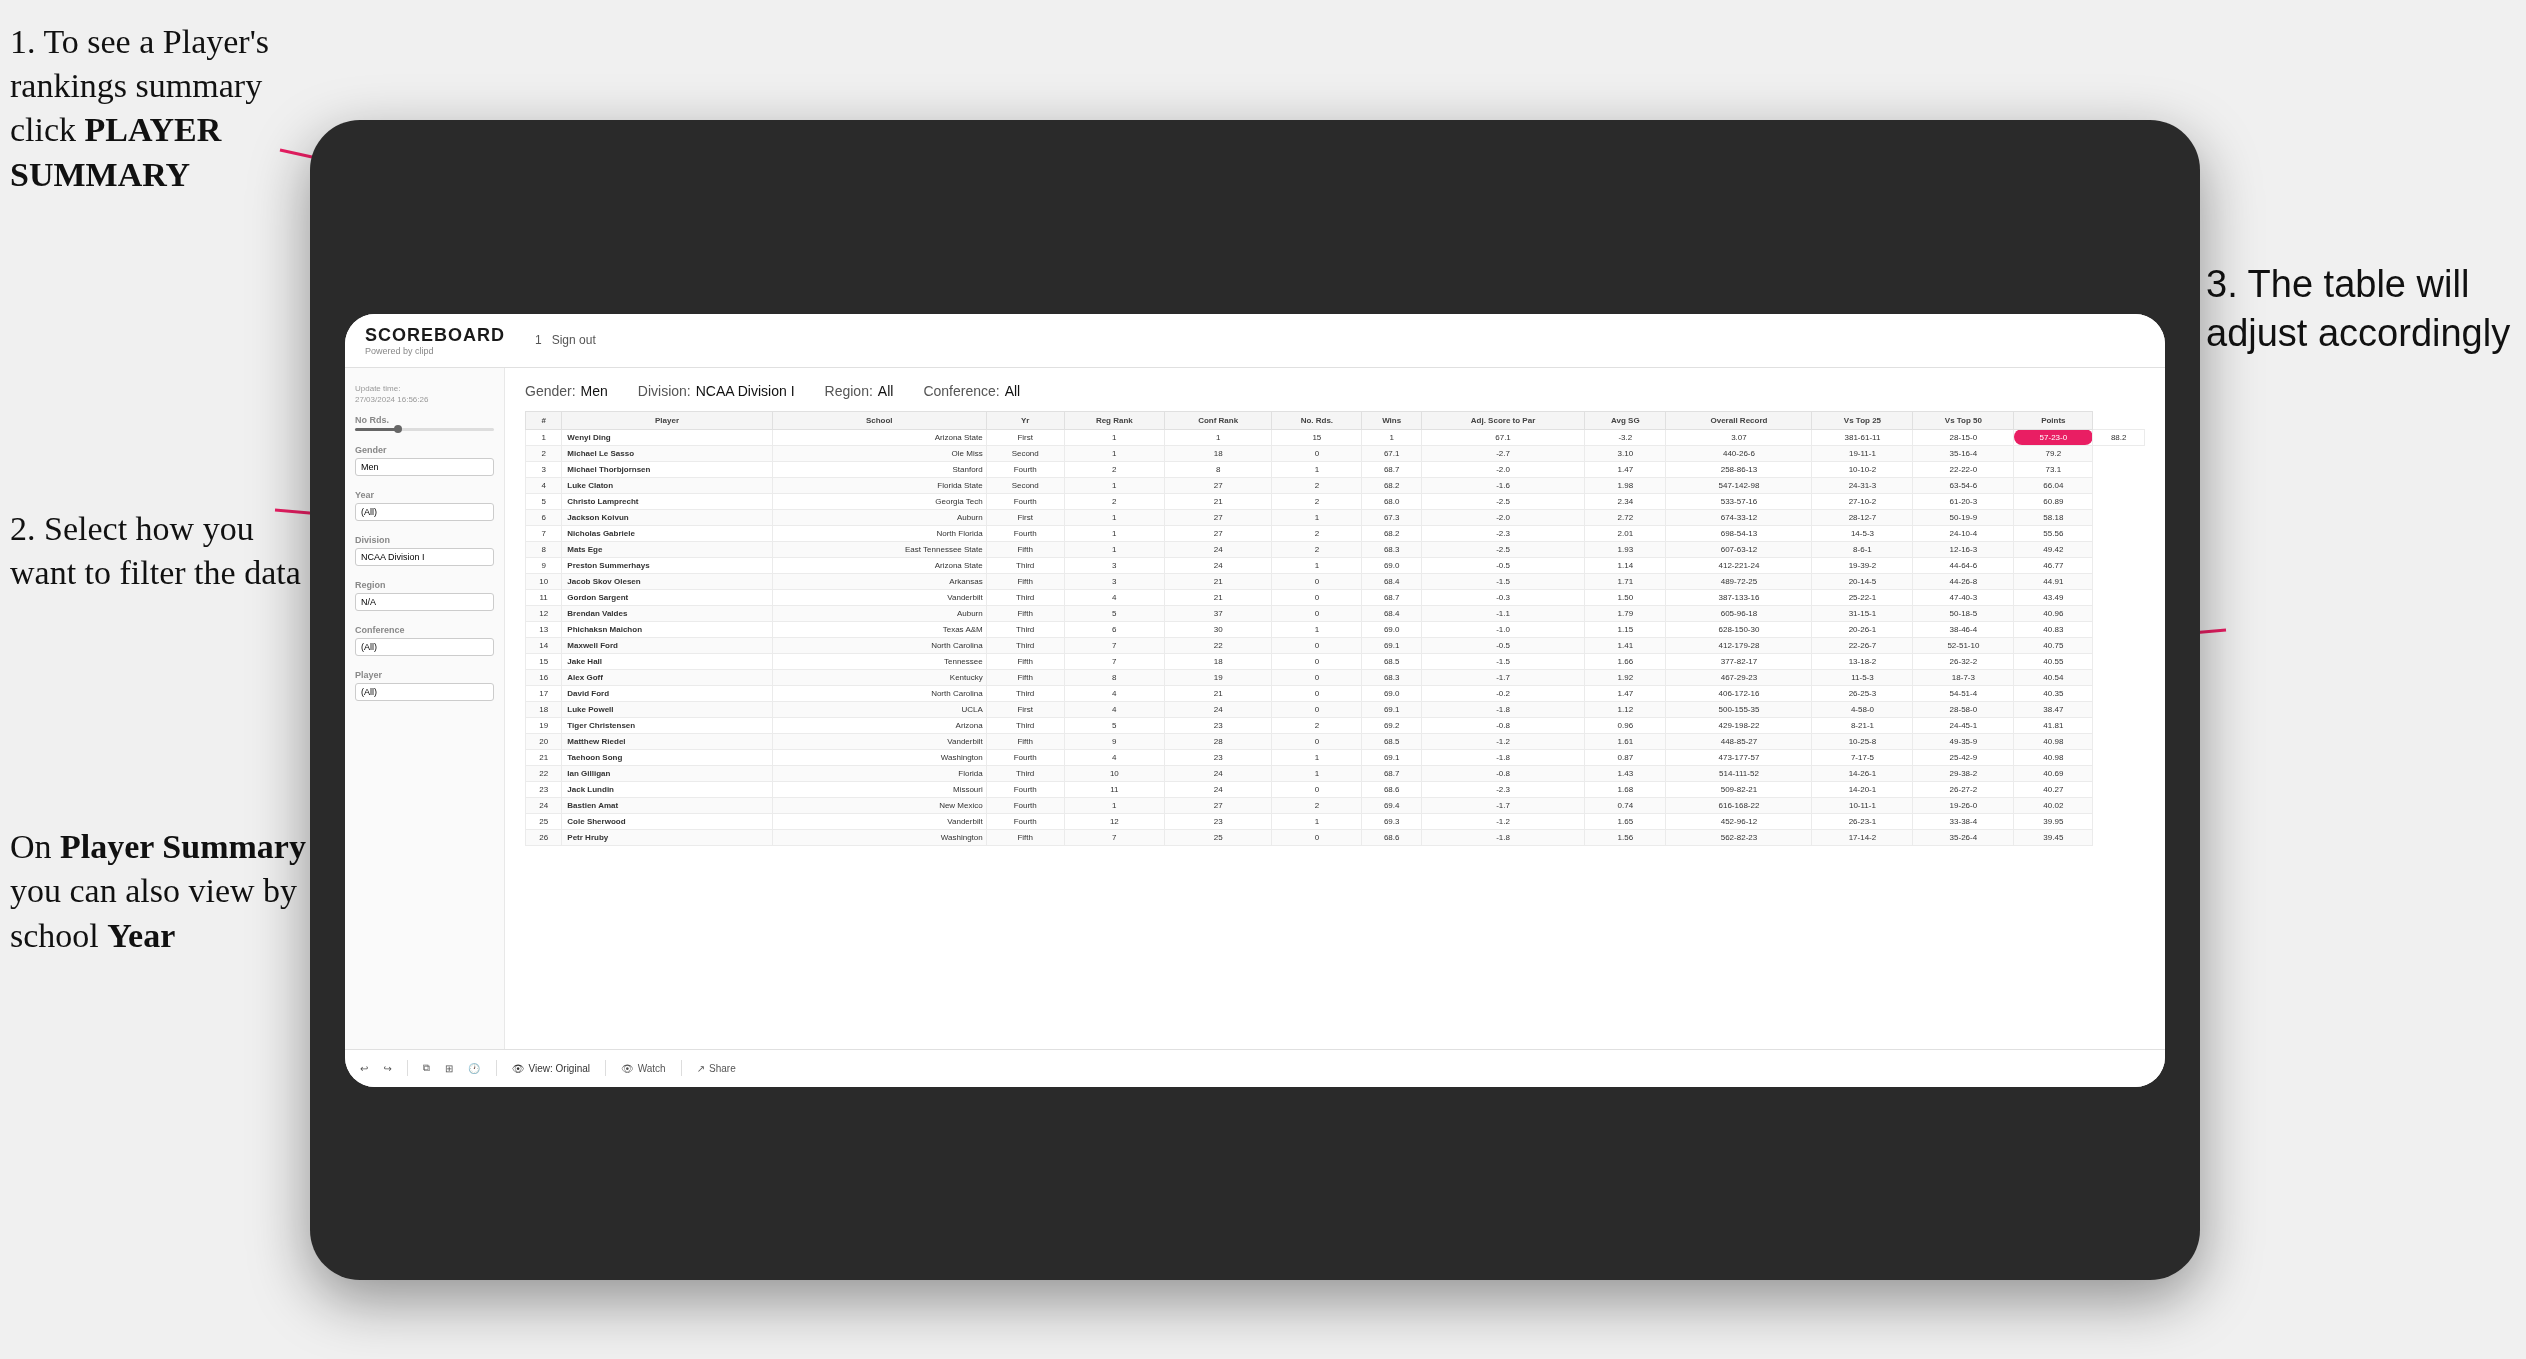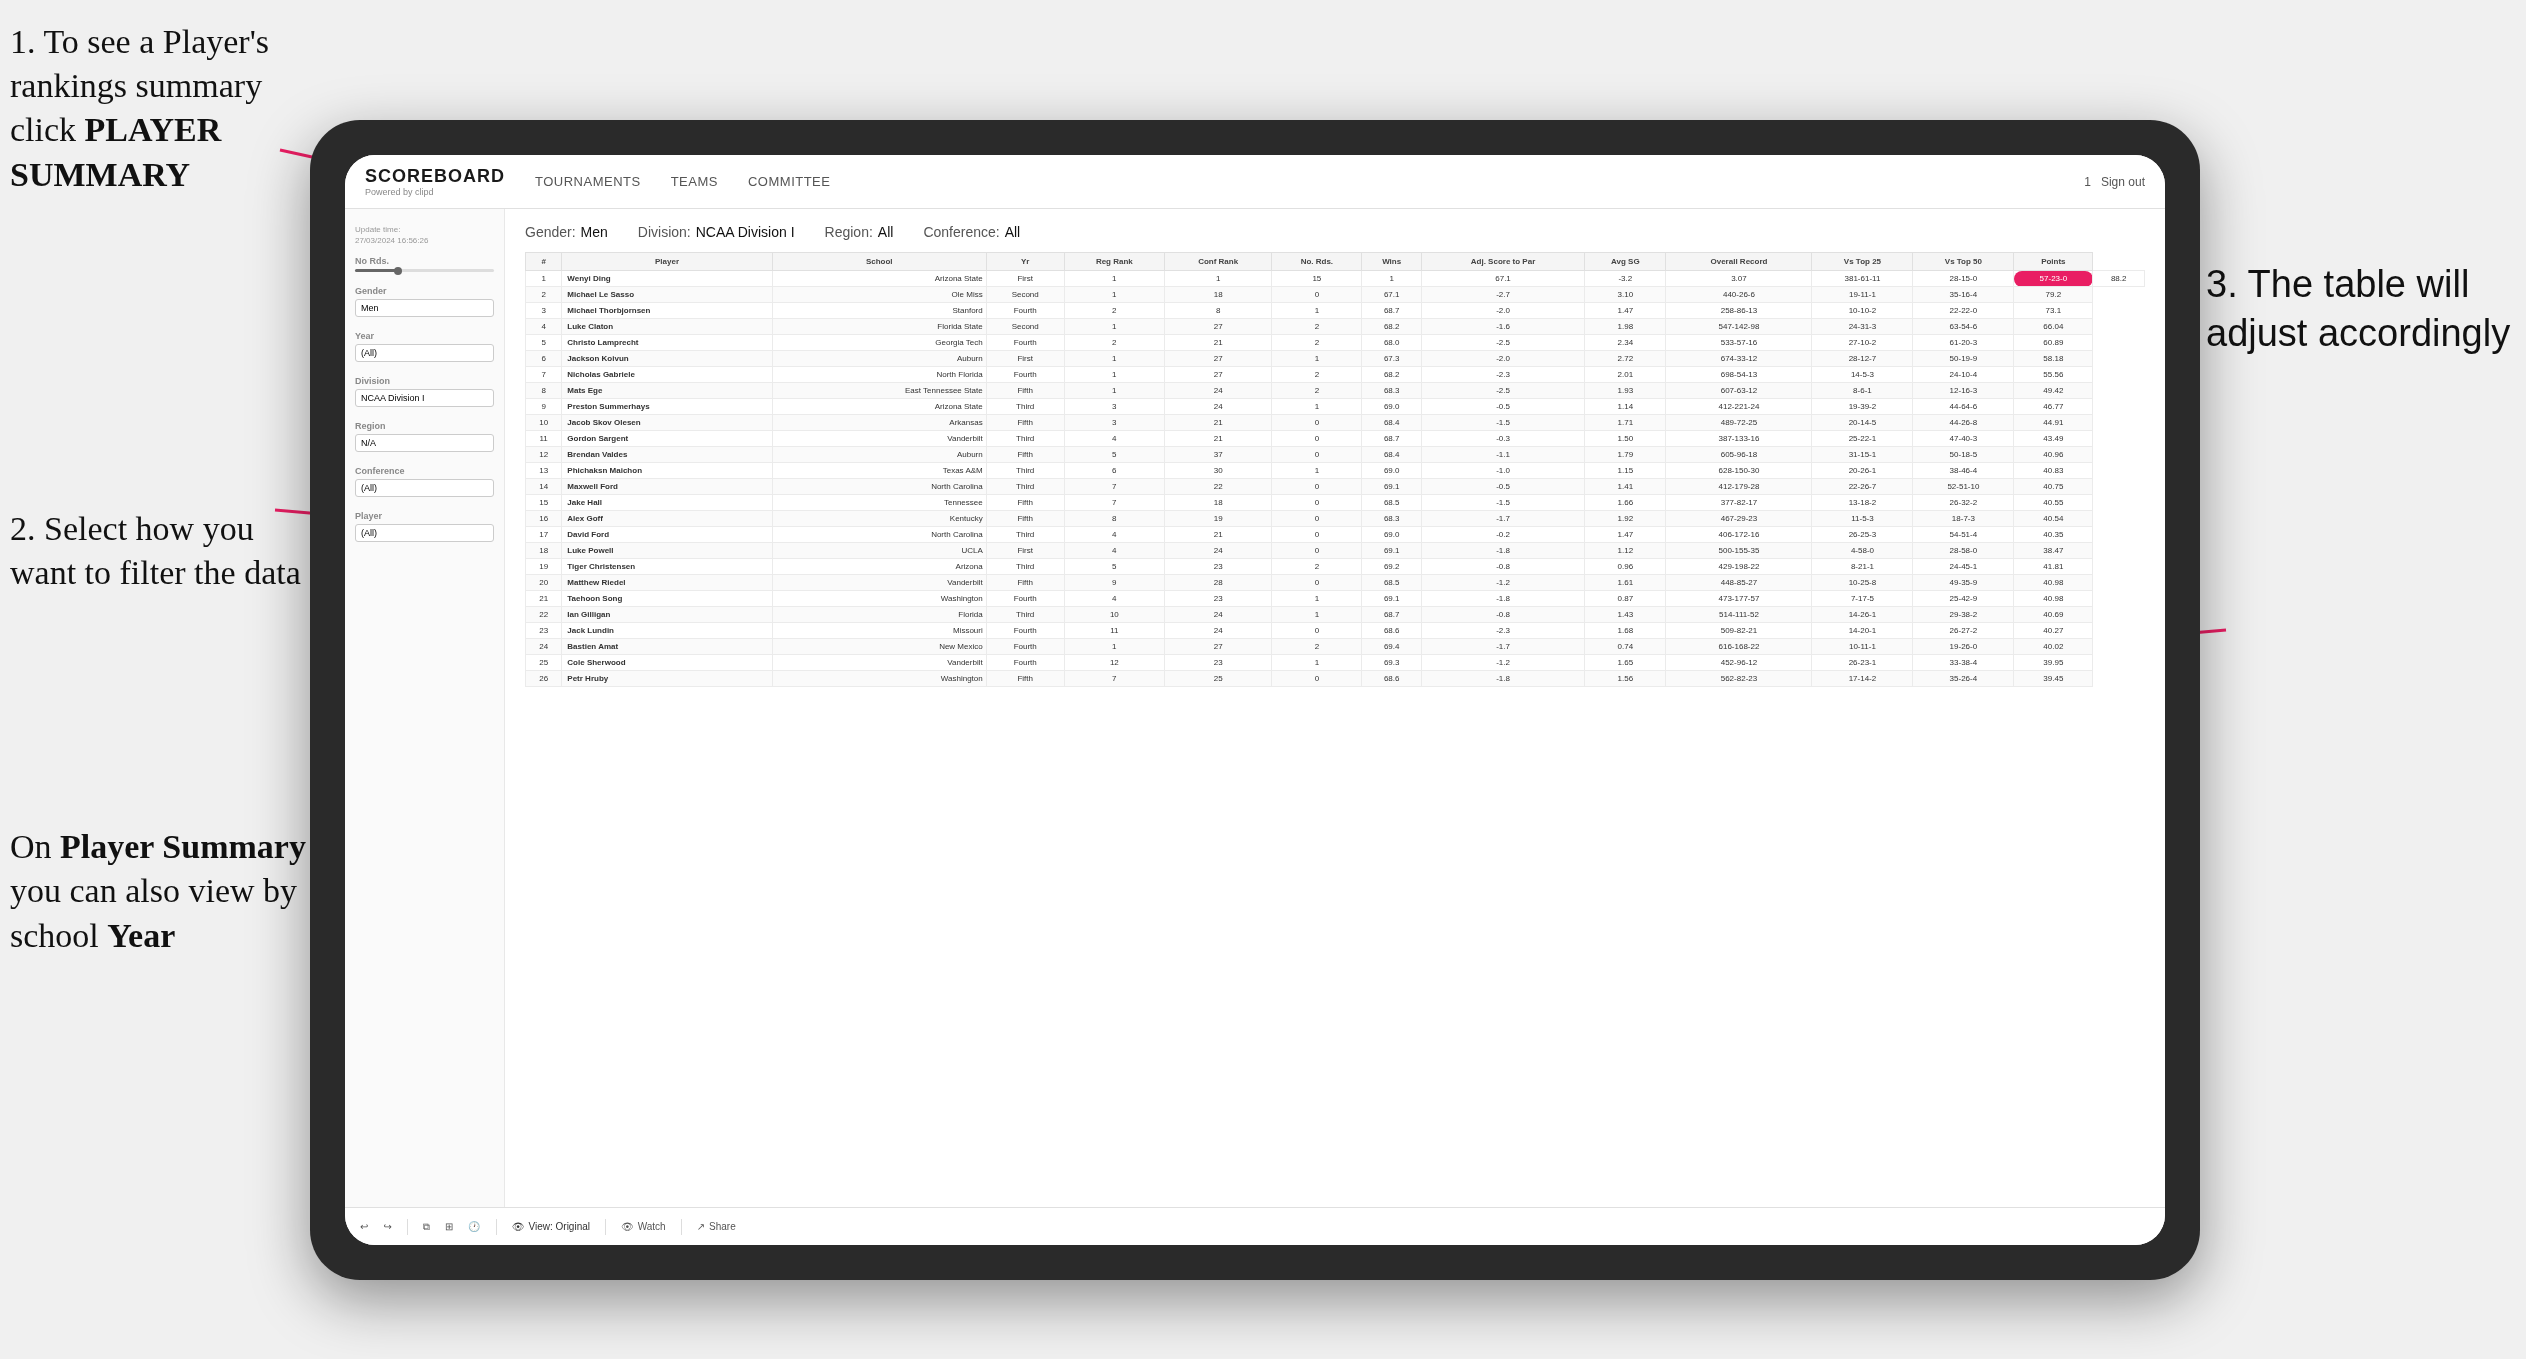--- a/index.html
+++ b/index.html
@@ -65,21 +65,21 @@
       height: 1160px;
       background: #2a2a2a;
       border-radius: 50px;
       box-shadow: 0 20px 60px rgba(0,0,0,0.4);
       display: flex;
       align-items: center;
       justify-content: center;
     }
     .tablet-screen {
       width: 1820px;
-      height: 1090px;
+      height: 773px;
       background: #fff;
       border-radius: 30px;
       overflow: hidden;
       display: flex;
       flex-direction: column;
     }
 
     
     .app-header {
       display: flex;
@@ -388,25 +388,20 @@
   <line x1="250" y1="20" x2="20" y2="40" class="arrow-line"></line>
 </svg>
 
 <div class="tablet-frame">
   <div class="tablet-screen">
 
     <div class="app-header">
       <div class="logo-area">
         <span class="logo-scoreboard">SCOREBOARD</span>
         <span class="logo-sub">Powered by clipd</span>
-      </div>
-      <div class="main-nav">
-        <span class="nav-item">TOURNAMENTS</span>
-        <span class="nav-item">TEAMS</span>
-        <span class="nav-item">COMMITTEE</span>
       </div>
       <div class="header-right">
         <span>1</span>
         <span>Sign out</span>
       </div>
     </div>
 
 
     <div class="main-content">
 

